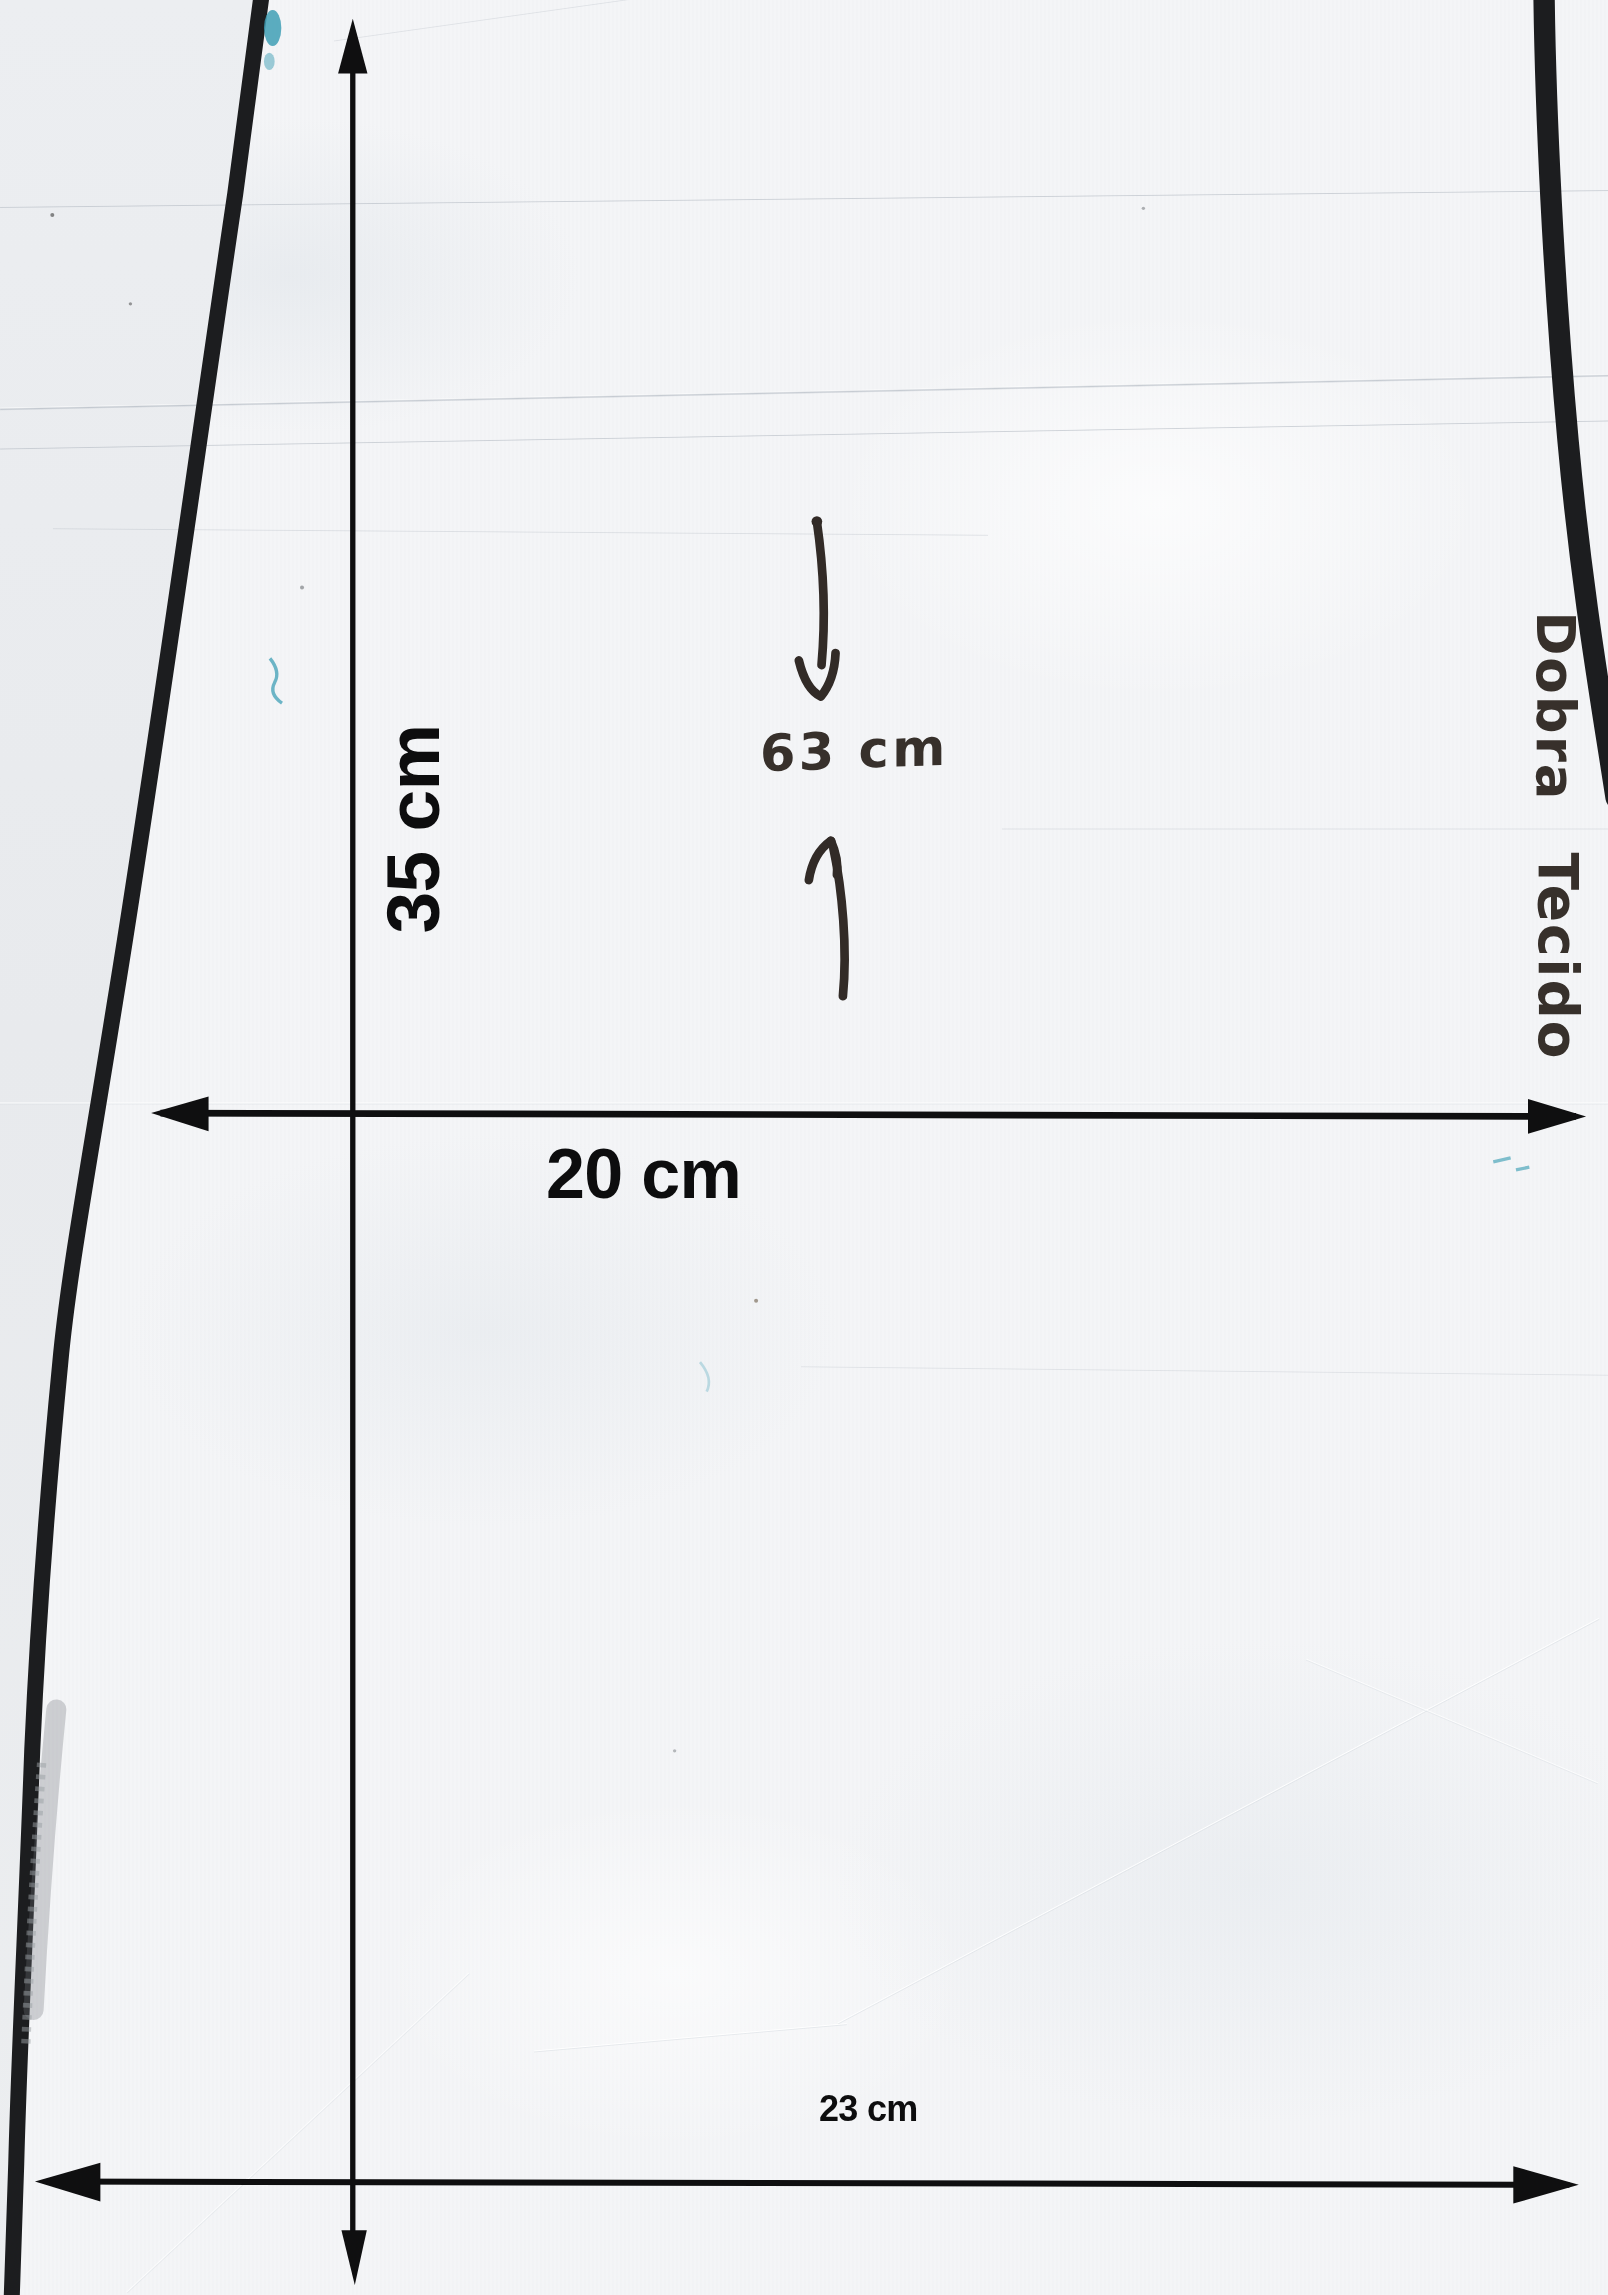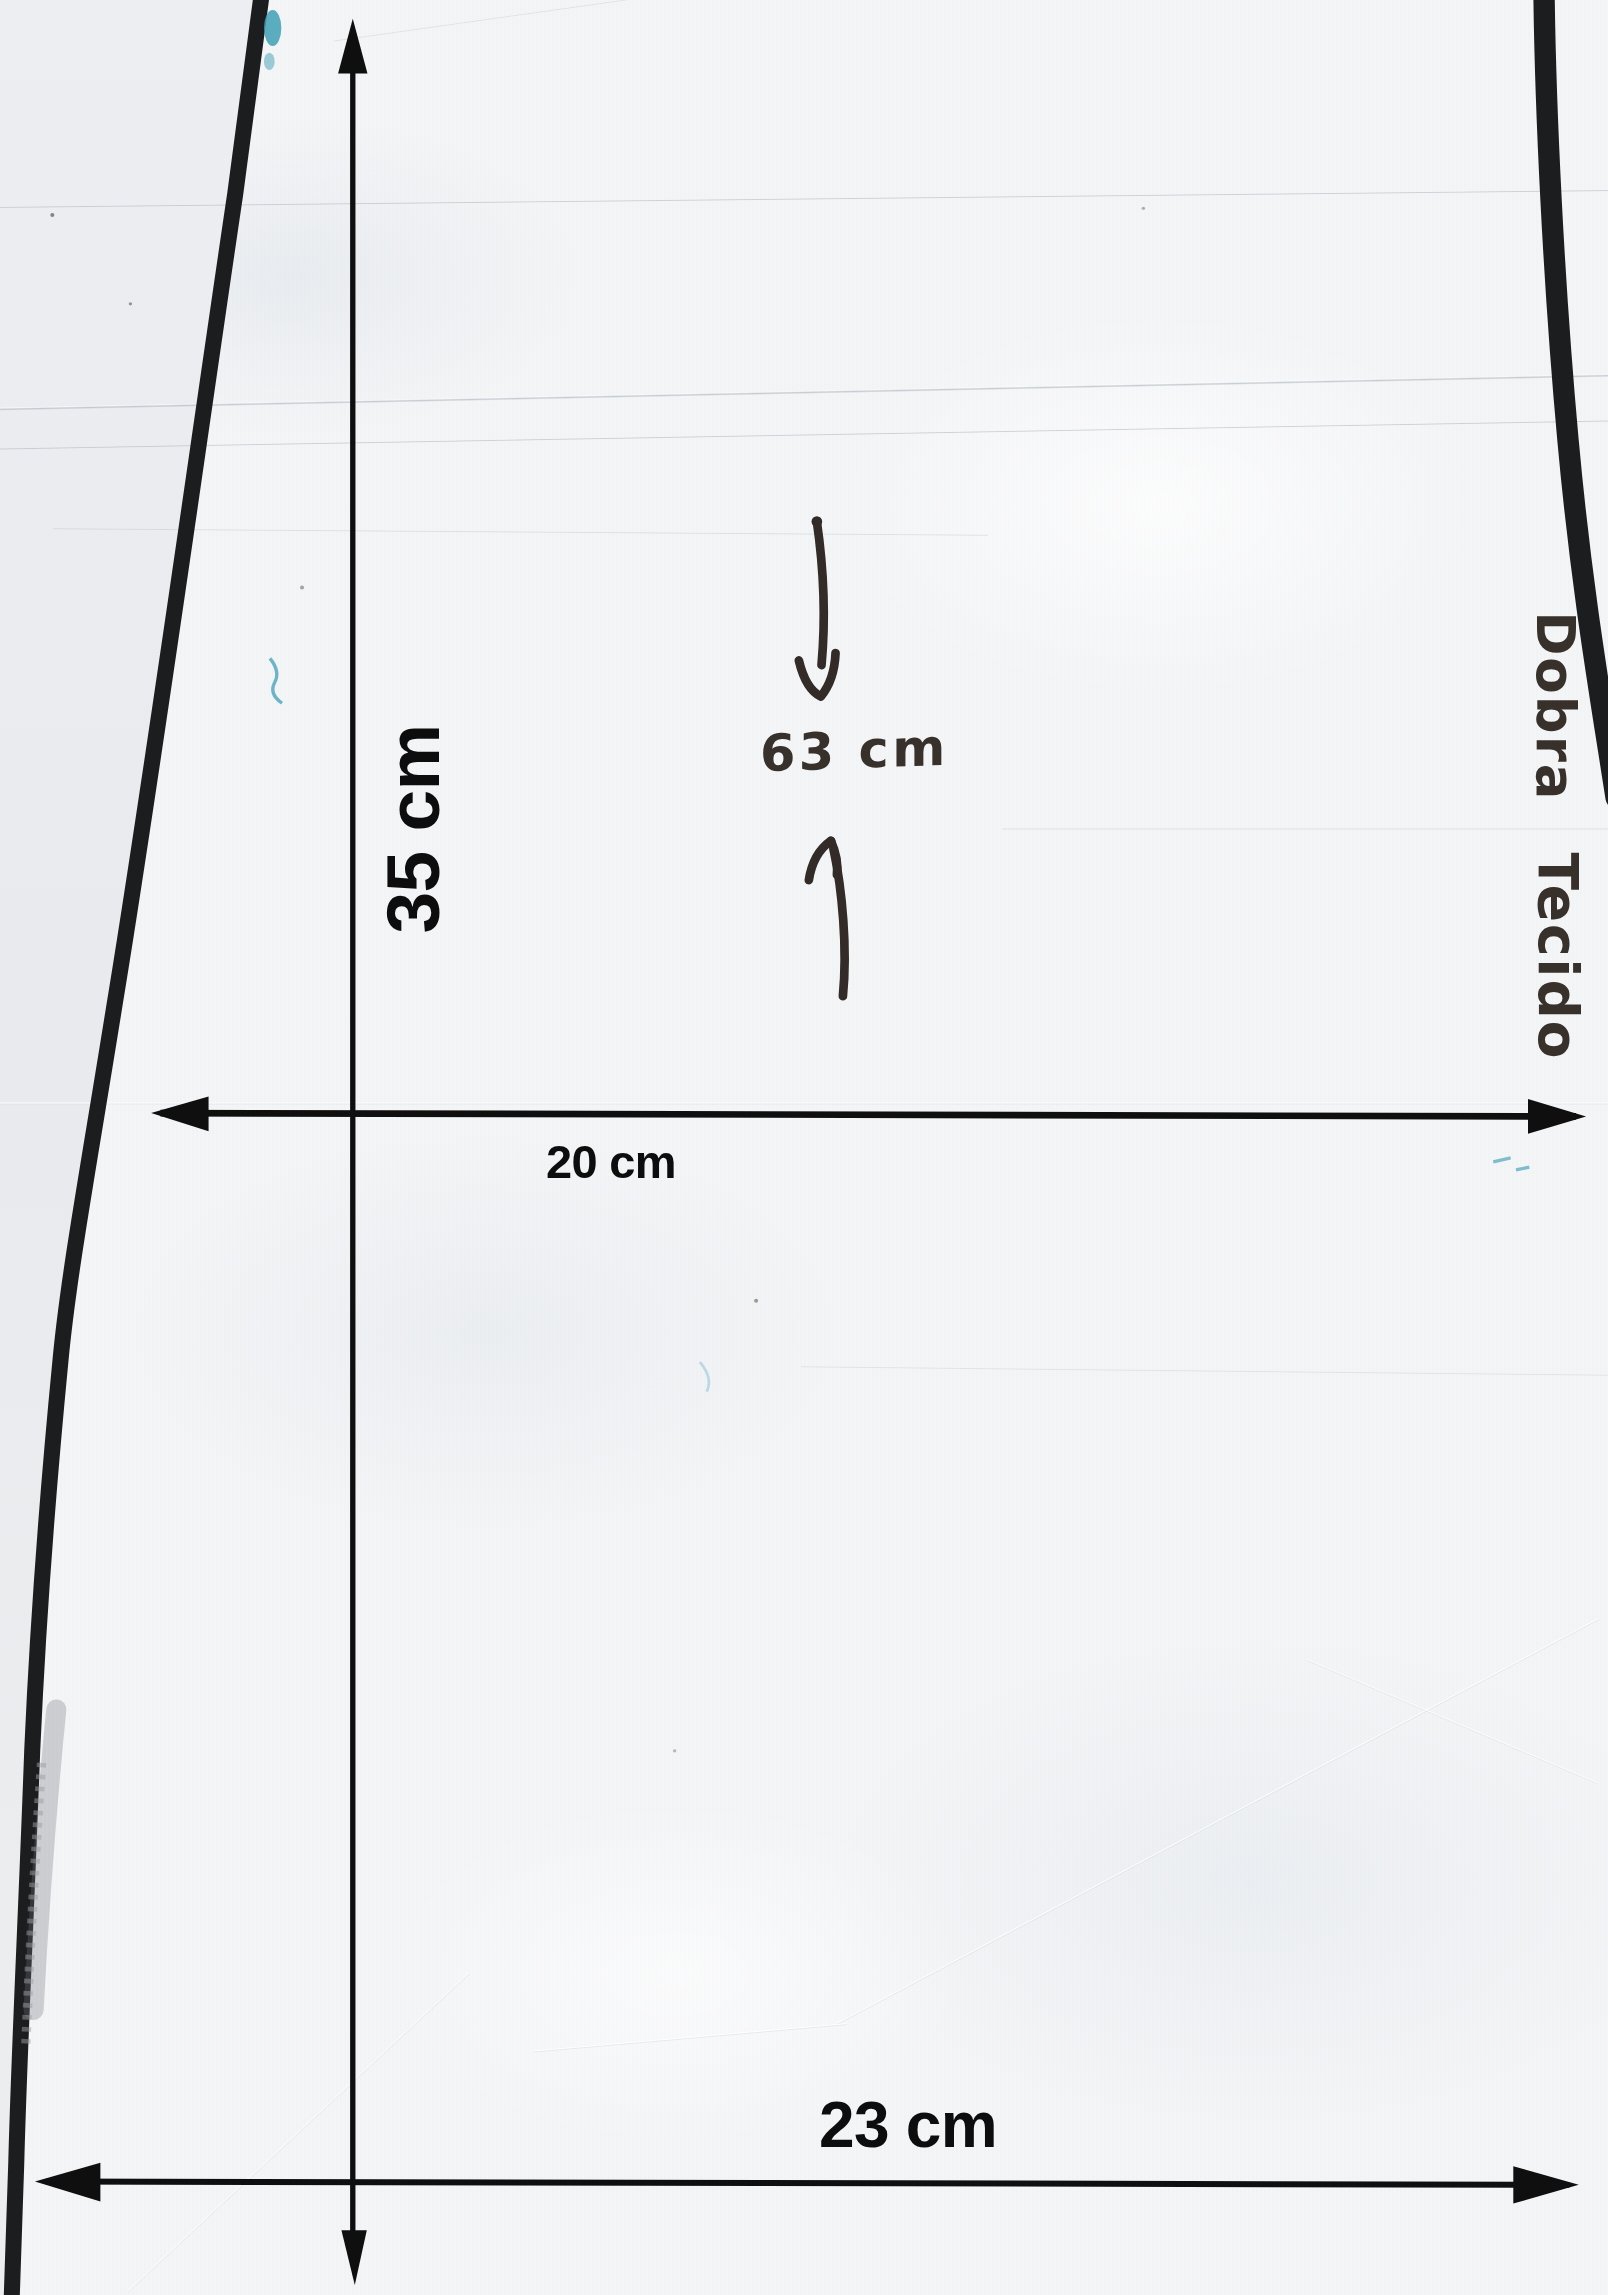--- a/index.html
+++ b/index.html
@@ -26,22 +26,22 @@
   .crease{position:absolute;pointer-events:none;}
   .crease-gray{height:2px;background:linear-gradient(to bottom,rgba(185,192,200,0),rgba(174,181,190,.55),rgba(185,192,200,0));}
   .crease-strong{height:2.7px;background:linear-gradient(to bottom,rgba(255,255,255,.85),rgba(168,176,186,.6),rgba(205,211,218,0));}
   .crease-light{height:3.3px;background:linear-gradient(to bottom,rgba(255,255,255,0),rgba(255,255,255,.95),rgba(210,216,222,.45),rgba(255,255,255,0));}
   .dim-label{
     position:absolute;color:#0d0d0e;font-weight:bold;letter-spacing:-0.7px;
     font-family:"Liberation Sans", sans-serif;white-space:nowrap;
   }
   .label-35{left:272px;top:789px;width:281px;height:80px;line-height:80px;
     font-size:75px;text-align:center;transform:rotate(-90deg);}
-  .label-20{left:546px;top:1134px;font-size:47px;}
-  .label-23{left:819px;top:2088px;font-size:64px;}
+  .label-20{left:546px;top:1134px;font-size:70px;}
+  .label-23{left:819px;top:2088px;font-size:36px;}
   .handwriting{
     position:absolute;color:#37302b;font-weight:bold;white-space:nowrap;
     font-family:"DejaVu Sans", sans-serif;
   }
   .label-63{left:760px;top:721px;font-size:51px;letter-spacing:3.3px;transform:rotate(-2deg) skewX(-2deg);}
   .fold-word{text-align:center;letter-spacing:2px;}
   .fold-1{left:1442px;top:670px;width:227px;height:73px;line-height:73px;font-size:53px;transform:rotate(90deg);}
   .fold-2{left:1430px;top:920px;width:254px;height:73px;line-height:73px;font-size:55px;transform:rotate(90deg);}
 </style>
 </head>

